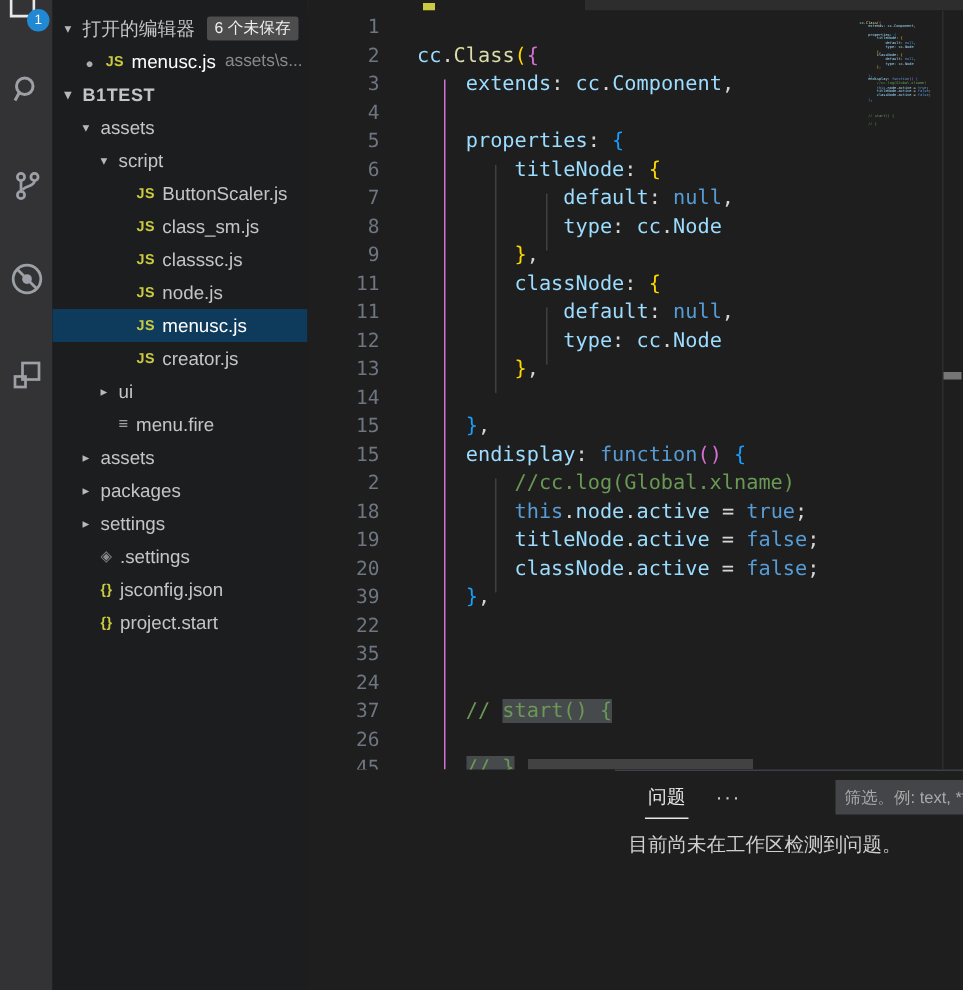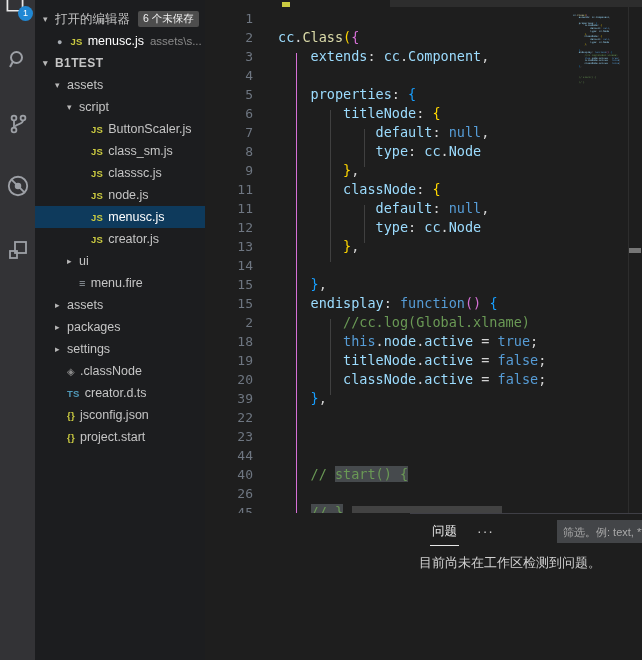--- a/index.html
+++ b/index.html
@@ -179,26 +179,21 @@
           <span class="twistie">▸</span>
           <span class="tree-label">packages</span>
         </div>
         <div class="tree-row" style="padding-left: 20px;">
           <span class="twistie">▸</span>
           <span class="tree-label">settings</span>
         </div>
         <div class="tree-row" style="padding-left: 20px;">
           <span class="twistie"></span>
           <span class="fi fi-git" style="margin: 0px 5px 0px 0px;">◈</span>
-          <span class="tree-label">.classNode</span>
-        </div>
-        <div class="tree-row" style="padding-left: 20px;">
-          <span class="twistie"></span>
-          <span class="fi fi-ts" style="margin: 0px 5px 0px 0px;">TS</span>
-          <span class="tree-label">creator.d.ts</span>
+          <span class="tree-label">.settings</span>
         </div>
         <div class="tree-row" style="padding-left: 20px;">
           <span class="twistie"></span>
           <span class="fi fi-json" style="margin: 0px 5px 0px 0px;">{}</span>
           <span class="tree-label">jsconfig.json</span>
         </div>
         <div class="tree-row" style="padding-left: 20px;">
           <span class="twistie"></span>
           <span class="fi fi-json" style="margin: 0px 5px 0px 0px;">{}</span>
           <span class="tree-label">project.start</span>
@@ -237,23 +232,23 @@
           <div>13</div>
           <div>14</div>
           <div>15</div>
           <div>15</div>
           <div>2</div>
           <div>18</div>
           <div>19</div>
           <div>20</div>
           <div>39</div>
           <div>22</div>
-          <div>23</div>
-          <div>44</div>
-          <div>40</div>
+          <div>35</div>
+          <div>24</div>
+          <div>37</div>
           <div>26</div>
           <div>45</div>
         </div>
       <div class="code" id="code">
           <div class="code-line">&nbsp;</div>
           <div class="code-line"><span style="color: rgb(156, 220, 254);">cc</span><span style="color: rgb(212, 212, 212);">.</span><span style="color: rgb(220, 220, 170);">Class</span><span style="color: rgb(255, 215, 0);">(</span><span style="color: rgb(214, 112, 214);">{</span></div>
           <div class="code-line"><span style="color: rgb(212, 212, 212);">    </span><span style="color: rgb(156, 220, 254);">extends</span><span style="color: rgb(212, 212, 212);">: </span><span style="color: rgb(156, 220, 254);">cc</span><span style="color: rgb(212, 212, 212);">.</span><span style="color: rgb(156, 220, 254);">Component</span><span style="color: rgb(212, 212, 212);">,</span></div>
           <div class="code-line">&nbsp;</div>
           <div class="code-line"><span style="color: rgb(212, 212, 212);">    </span><span style="color: rgb(156, 220, 254);">properties</span><span style="color: rgb(212, 212, 212);">: </span><span style="color: rgb(23, 159, 255);">{</span></div>
           <div class="code-line"><span style="color: rgb(212, 212, 212);">        </span><span style="color: rgb(156, 220, 254);">titleNode</span><span style="color: rgb(212, 212, 212);">: </span><span style="color: rgb(255, 215, 0);">{</span></div>

